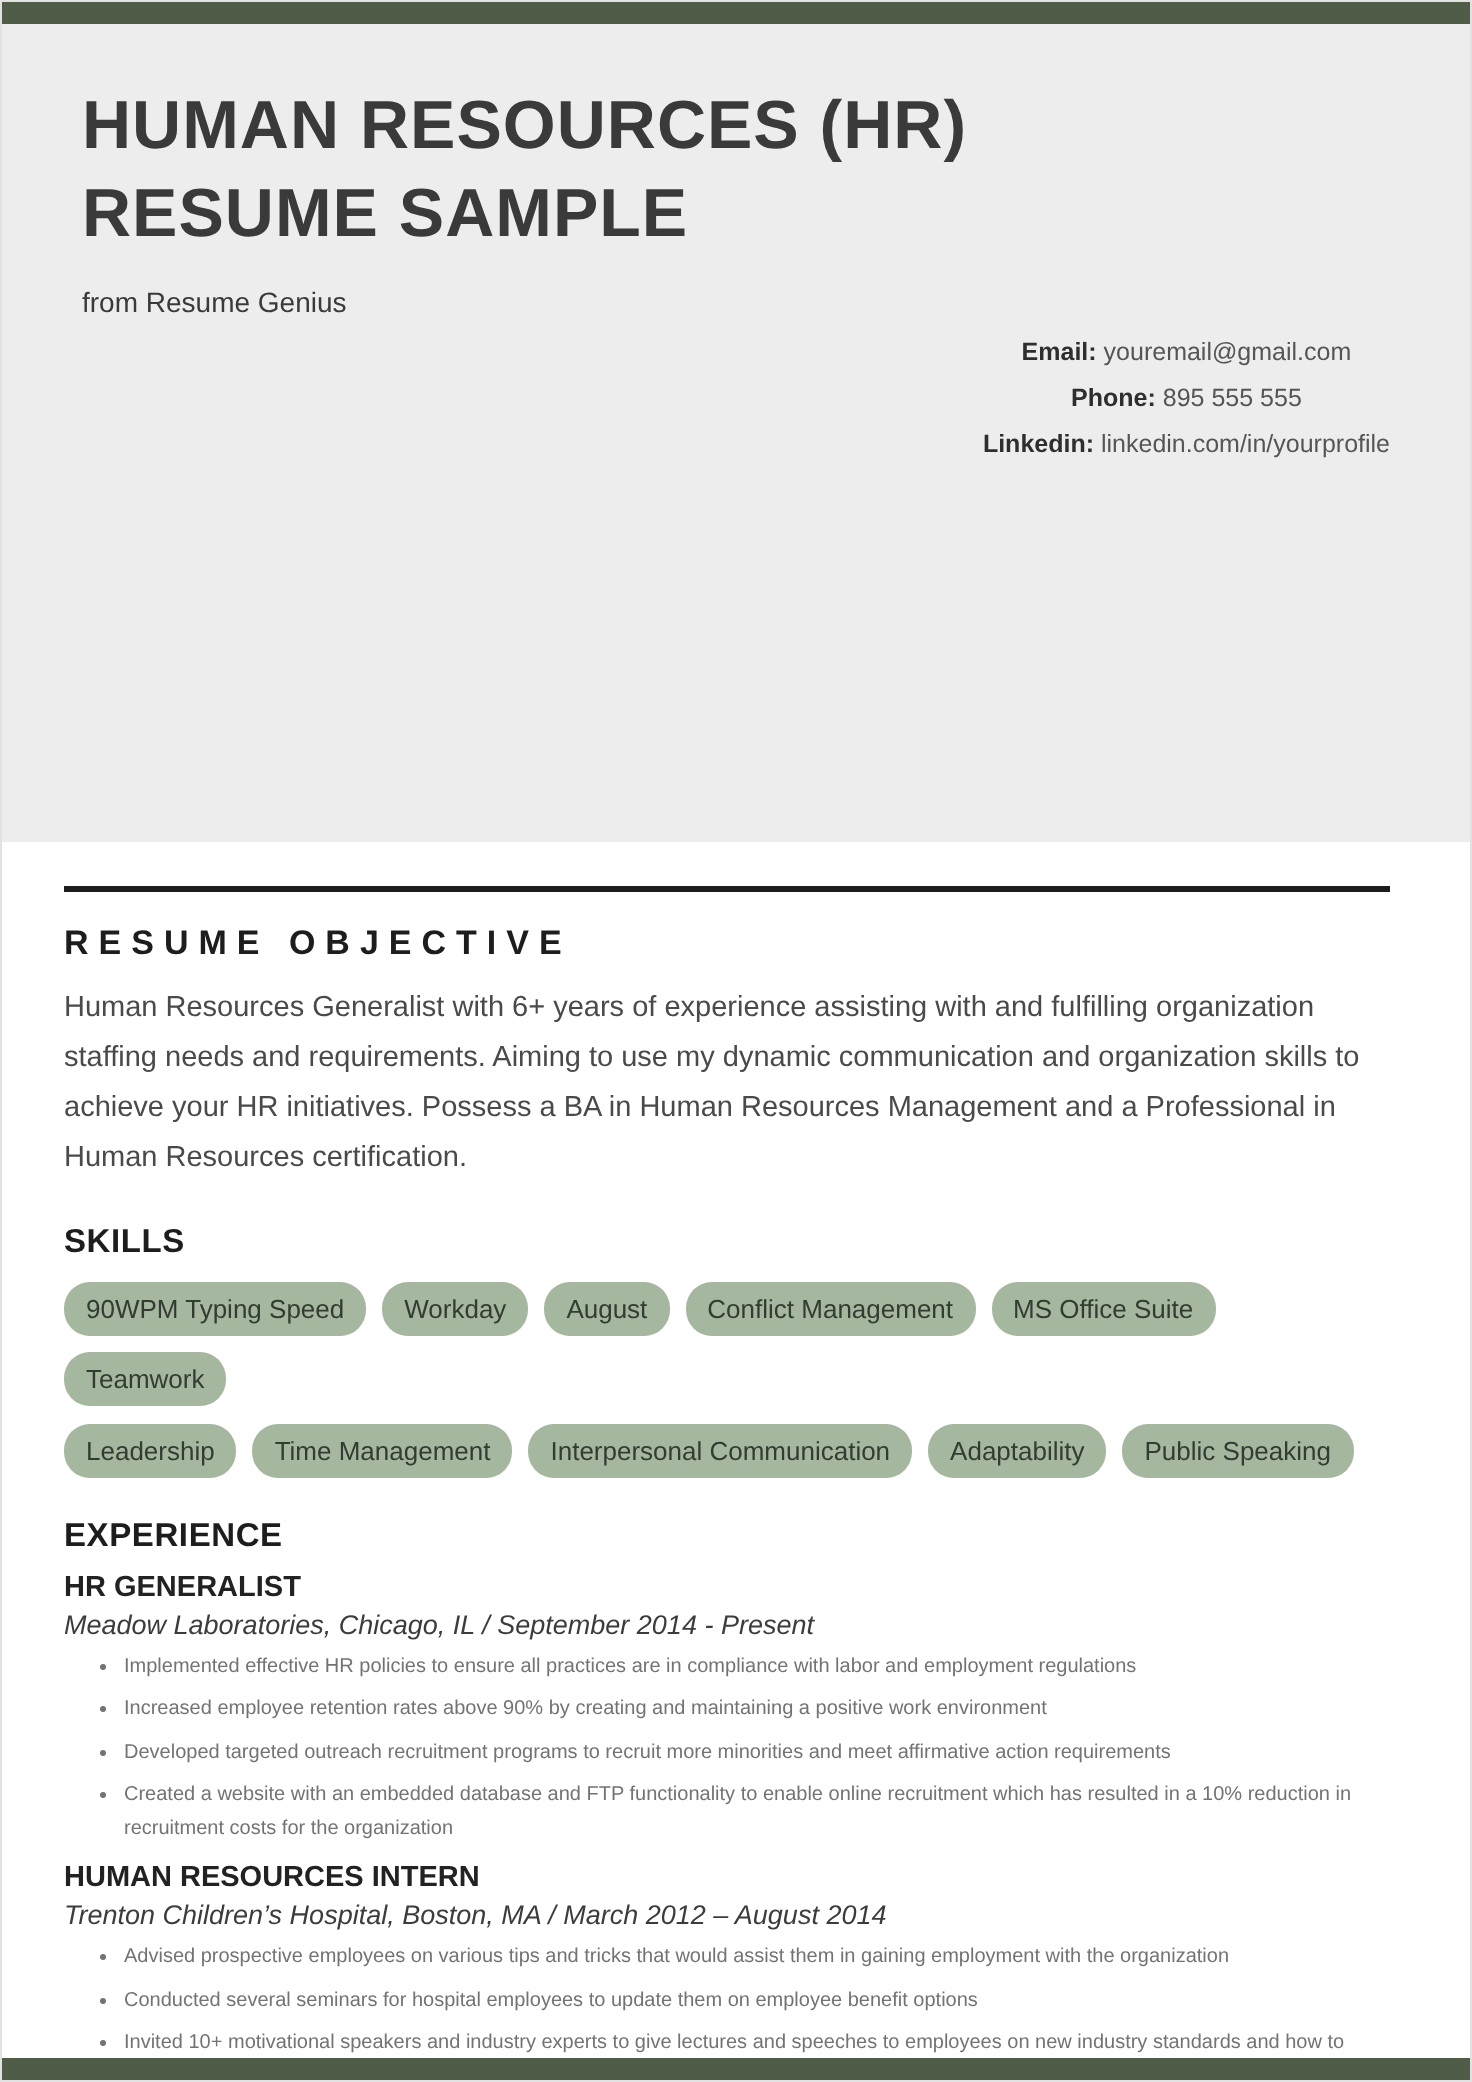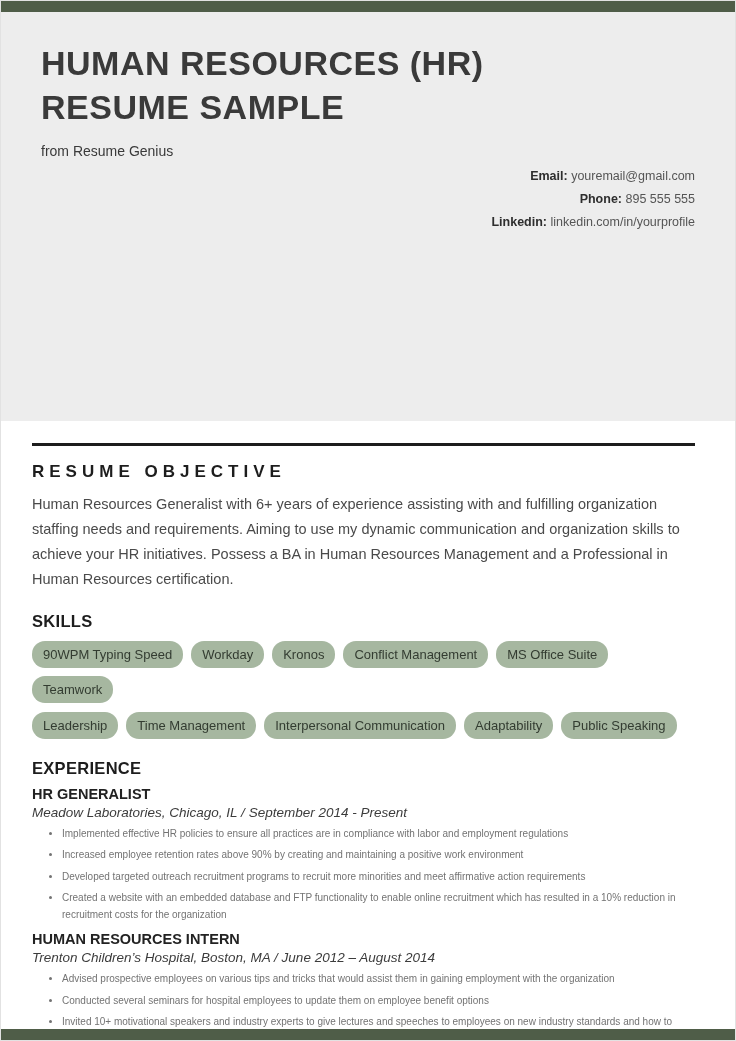--- a/index.html
+++ b/index.html
@@ -39,21 +39,21 @@
     letter-spacing: 0.5px;
   }
   .subtitle {
     margin-top: 14px;
     font-size: 14px;
     color: #3a3a3a;
   }
   .contact {
     margin-left: auto;
     flex: 0 0 236px;
-    text-align: right;
+    text-align: center;
     font-size: 12.5px;
     padding-top: 8px;
   }
   .contact-row { margin-bottom: 5px; line-height: 1.45; color: #555555; }
   .contact-label { font-weight: bold; color: #2e2e2e; }
   .contact-value { white-space: pre-line; color: #555555; }
 
   .body {
     flex: 1 1 auto;
     min-height: 0;
@@ -147,21 +147,21 @@
     <div class="top-rule"></div>
 
     <h2 class="objective-heading">RESUME OBJECTIVE</h2>
     <p class="objective-text">Human Resources Generalist with 6+ years of experience assisting with and fulfilling organization staffing needs and requirements. Aiming to use my dynamic communication and organization skills to achieve your HR initiatives. Possess a BA in Human Resources Management and a Professional in Human Resources certification.</p>
 
     <h2 class="section-heading">SKILLS</h2>
     <div>
         <div class="tag-row">
           <span class="tag">90WPM Typing Speed</span>
           <span class="tag">Workday</span>
-          <span class="tag">Kronos</span>
+          <span class="tag">August</span>
           <span class="tag">Conflict Management</span>
           <span class="tag">MS Office Suite</span>
           <span class="tag">Teamwork</span>
         </div>
         <div class="tag-row">
           <span class="tag">Leadership</span>
           <span class="tag">Time Management</span>
           <span class="tag">Interpersonal Communication</span>
           <span class="tag">Adaptability</span>
           <span class="tag">Public Speaking</span>
@@ -175,21 +175,21 @@
           <p class="job-meta">Meadow Laboratories, Chicago, IL  /  September 2014 - Present</p>
           <ul class="bullets">
             <li>Implemented effective HR policies to ensure all practices are in compliance with labor and employment regulations</li>
             <li>Increased employee retention rates above 90% by creating and maintaining a positive work environment</li>
             <li>Developed targeted outreach recruitment programs to recruit more minorities and meet affirmative action requirements</li>
             <li>Created a website with an embedded database and FTP functionality to enable online recruitment which has resulted in a 10% reduction in recruitment costs for the organization</li>
           </ul>
         </div>
         <div class="job">
           <h3 class="job-title">HUMAN RESOURCES INTERN</h3>
-          <p class="job-meta">Trenton Children’s Hospital, Boston, MA  /  June 2012 – August 2014</p>
+          <p class="job-meta">Trenton Children’s Hospital, Boston, MA  /  March 2012 – August 2014</p>
           <ul class="bullets">
             <li>Advised prospective employees on various tips and tricks that would assist them in gaining employment with the organization</li>
             <li>Conducted several seminars for hospital employees to update them on employee benefit options</li>
             <li>Invited 10+ motivational speakers and industry experts to give lectures and speeches to employees on new industry standards and how to build confidence and morale in the workplace</li>
             <li>Updated 100+ employee records and job assignments daily</li>
           </ul>
         </div>
       </div>
 
   </main>

